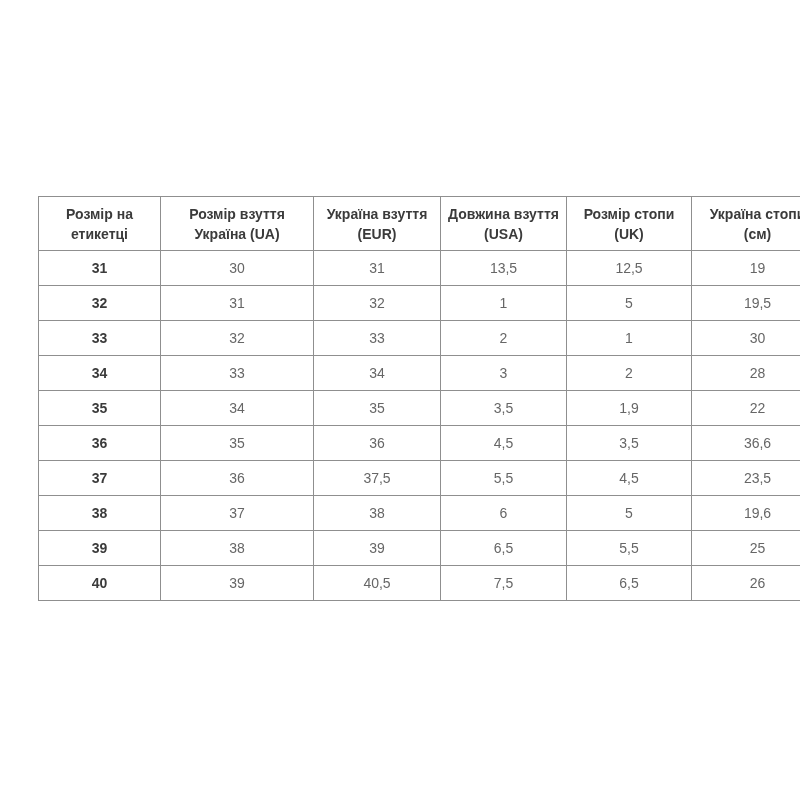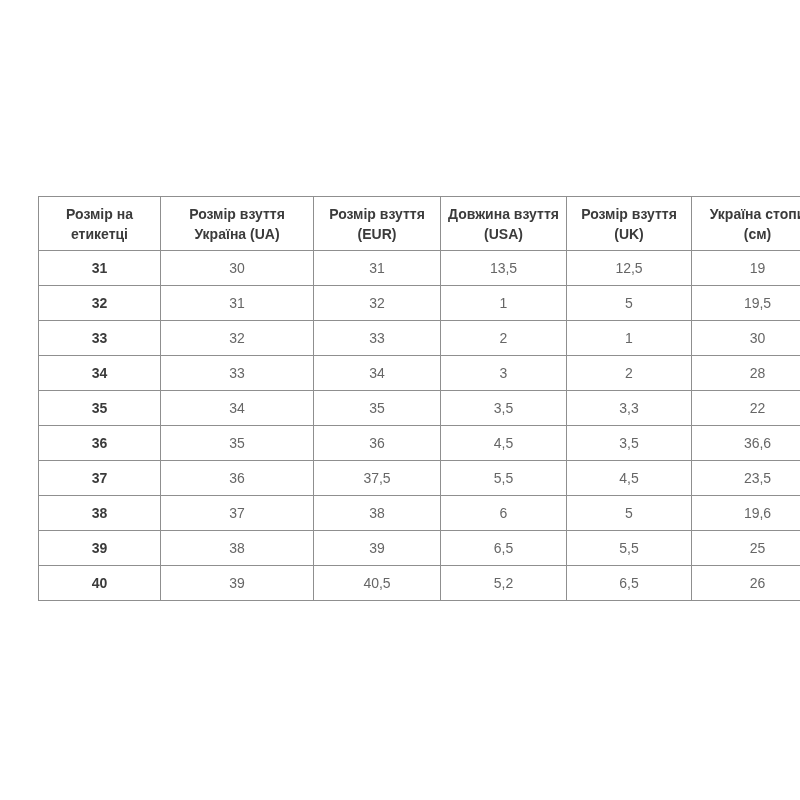--- a/index.html
+++ b/index.html
@@ -68,23 +68,23 @@
         <col class="c2">
         <col class="c3">
         <col class="c4">
         <col class="c5">
         <col class="c6">
     </colgroup>
     <thead>
       <tr>
         <th>Розмір на етикетці</th>
         <th>Розмір взуття Україна (UA)</th>
-        <th>Розмір взуття (EUR)</th>
+        <th>Україна взуття (EUR)</th>
         <th>Довжина взуття (USA)</th>
-        <th>Розмір взуття (UK)</th>
+        <th>Розмір стопи (UK)</th>
         <th>Україна стопи (см)</th>
       </tr>
     </thead>
     <tbody>
       <tr>
         <td class="label-col">31</td>
         <td>30</td>
         <td>31</td>
         <td>13,5</td>
         <td>12,5</td>
@@ -112,21 +112,21 @@
         <td>34</td>
         <td>3</td>
         <td>2</td>
         <td>28</td>
       </tr>
       <tr>
         <td class="label-col">35</td>
         <td>34</td>
         <td>35</td>
         <td>3,5</td>
-        <td>3,3</td>
+        <td>1,9</td>
         <td>22</td>
       </tr>
       <tr>
         <td class="label-col">36</td>
         <td>35</td>
         <td>36</td>
         <td>4,5</td>
         <td>3,5</td>
         <td>36,6</td>
       </tr>
@@ -151,19 +151,19 @@
         <td>38</td>
         <td>39</td>
         <td>6,5</td>
         <td>5,5</td>
         <td>25</td>
       </tr>
       <tr>
         <td class="label-col">40</td>
         <td>39</td>
         <td>40,5</td>
-        <td>5,2</td>
+        <td>7,5</td>
         <td>6,5</td>
         <td>26</td>
       </tr>
     </tbody>
   </table>
 </div>
 
 </body></html>

